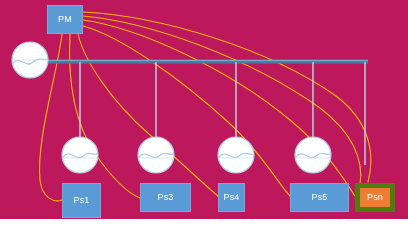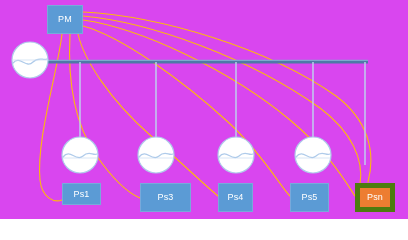--- a/index.html
+++ b/index.html
@@ -7,21 +7,21 @@
     padding: 0;
     background: #ffffff;
   }
   body {
     font-family: "Liberation Sans", sans-serif;
   }
   #stage {
     position: relative;
     width: 408px;
     height: 219px;
-    background: #d946ef;
+    background: #be185d;
     overflow: hidden;
   }
   #canvas {
     position: absolute;
     left: 0;
     top: 0;
     width: 408px;
     height: 219px;
   }
   .node-box {
@@ -104,30 +104,30 @@
       <line x1="13" y1="60" x2="47" y2="60" stroke="#CFE0F2" stroke-width="0.8"></line>
     </g>
 
   </svg>
 
   <div class="node-box box-blue" id="publisher-box" style="left: 47px; top: 5px; width: 36px; height: 29px; background: rgb(91, 155, 213);">
     <span class="box-label">PM</span>
   </div>
 
   <div id="subscriber-layer">
-      <div class="node-box box-blue" style="left: 62px; top: 183px; width: 39px; height: 22px; background: rgb(91, 155, 213);">
+      <div class="node-box box-blue" style="left: 62px; top: 183px; width: 39px; height: 35px; background: rgb(91, 155, 213);">
         <span class="box-label">Ps1</span>
       </div>
       <div class="node-box box-blue" style="left: 140px; top: 183px; width: 51px; height: 29px; background: rgb(91, 155, 213);">
         <span class="box-label">Ps3</span>
       </div>
-      <div class="node-box box-blue" style="left: 218px; top: 183px; width: 35px; height: 29px; background: rgb(91, 155, 213);">
+      <div class="node-box box-blue" style="left: 218px; top: 183px; width: 27px; height: 29px; background: rgb(91, 155, 213);">
         <span class="box-label">Ps4</span>
       </div>
-      <div class="node-box box-blue" style="left: 290px; top: 183px; width: 39px; height: 29px; background: rgb(91, 155, 213);">
+      <div class="node-box box-blue" style="left: 290px; top: 183px; width: 59px; height: 29px; background: rgb(91, 155, 213);">
         <span class="box-label">Ps5</span>
       </div>
       <div class="node-box box-orange" style="left: 355px; top: 183px; width: 40px; height: 29px; background: rgb(237, 125, 49);">
         <span class="box-label">Psn</span>
       </div>
     </div>
 
 </div>
 
 </body></html>

